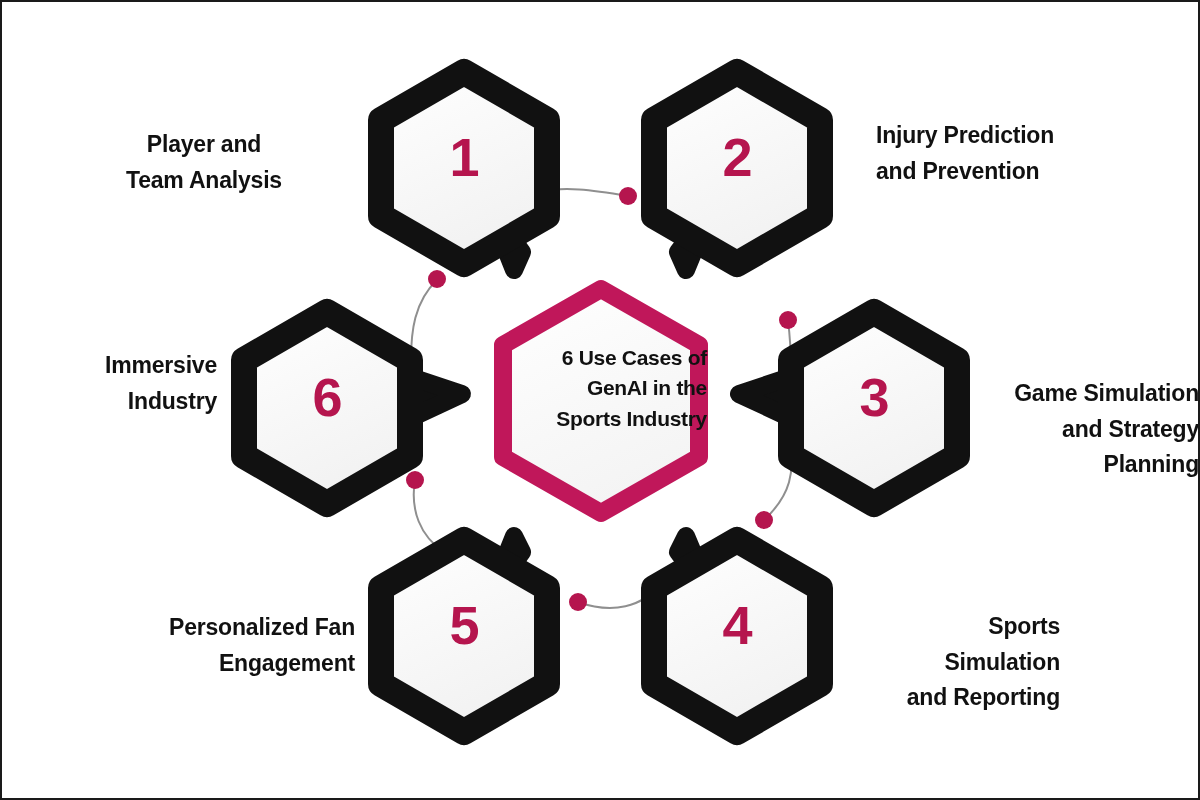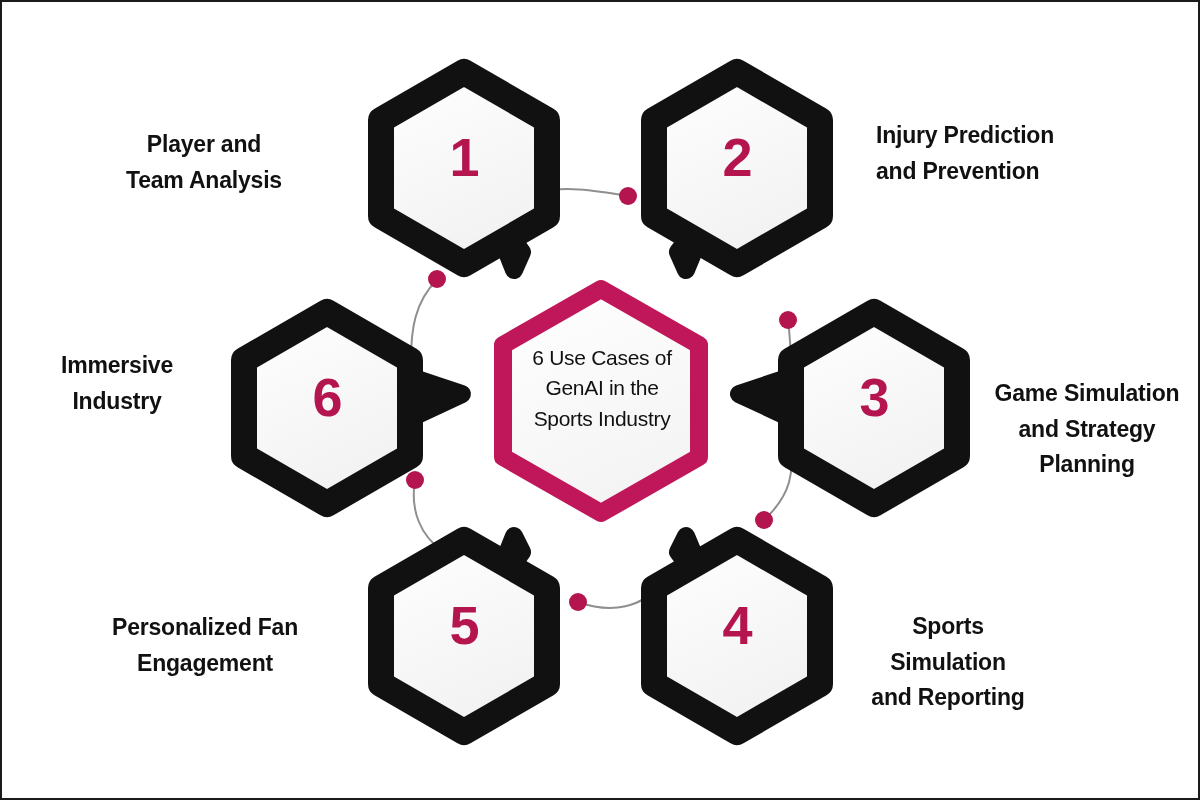--- a/index.html
+++ b/index.html
@@ -31,42 +31,42 @@
     font-size: 54px;
     color: #B5154E;
     text-align: center;
     width: 80px;
     line-height: 1;
     letter-spacing: -1px;
   }
   .center-text {
     position: absolute;
     font-family: "Liberation Sans", sans-serif;
-    font-weight: normal;
+    font-weight: bold;
     font-size: 21px;
     color: #111111;
-    text-align: center;
+    text-align: right;
     line-height: 1.45;
     width: 210px;
     left: 495px;
     top: 341px;
     letter-spacing: -0.3px;
   }
   .caption {
     position: absolute;
     font-family: "Liberation Sans", sans-serif;
     font-weight: bold;
     font-size: 23px;
     color: #111111;
     line-height: 1.55;
     letter-spacing: -0.2px;
   }
   .cap-right { text-align: center; }
   .cap-left  { text-align: left; }
-  .cap-center { text-align: center; }
+  .cap-center { text-align: right; }
 
   #cap-1 { right: 844px; top: 125px; width: 300px; }
   #cap-2 { left: 845px;  top: 116px; width: 320px; margin-left: 29px; }
   #cap-3 { left: 973px;  top: 346px; width: 224px; margin-top: 28px; }
   #cap-4 { left: 834px;  top: 607px; width: 224px; }
   #cap-5 { right: 843px; top: 608px; width: 300px; }
   #cap-6 { left: 15px;   top: 346px; width: 200px; }
 </style>
 </head>
 <body>

